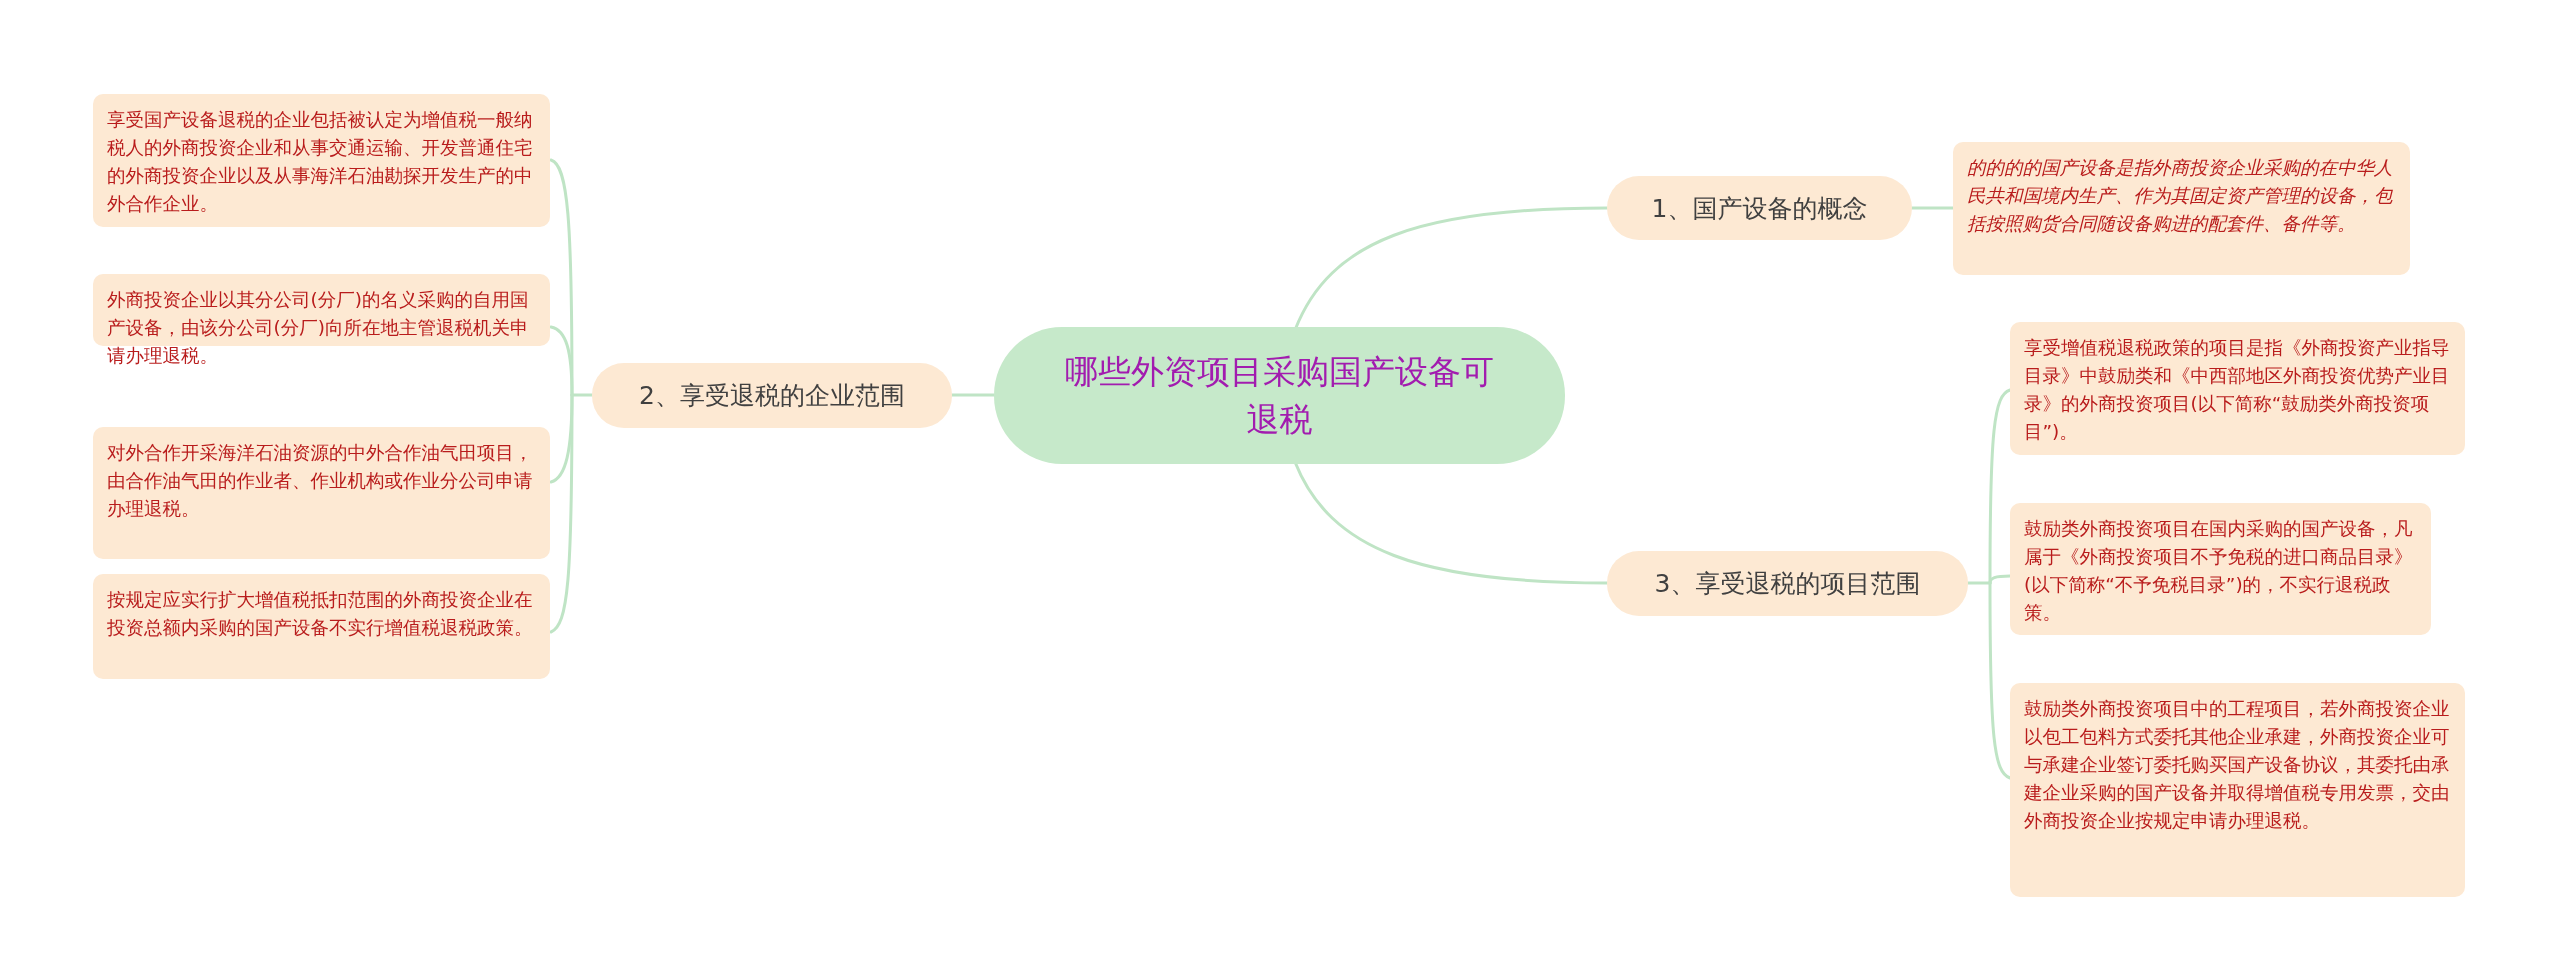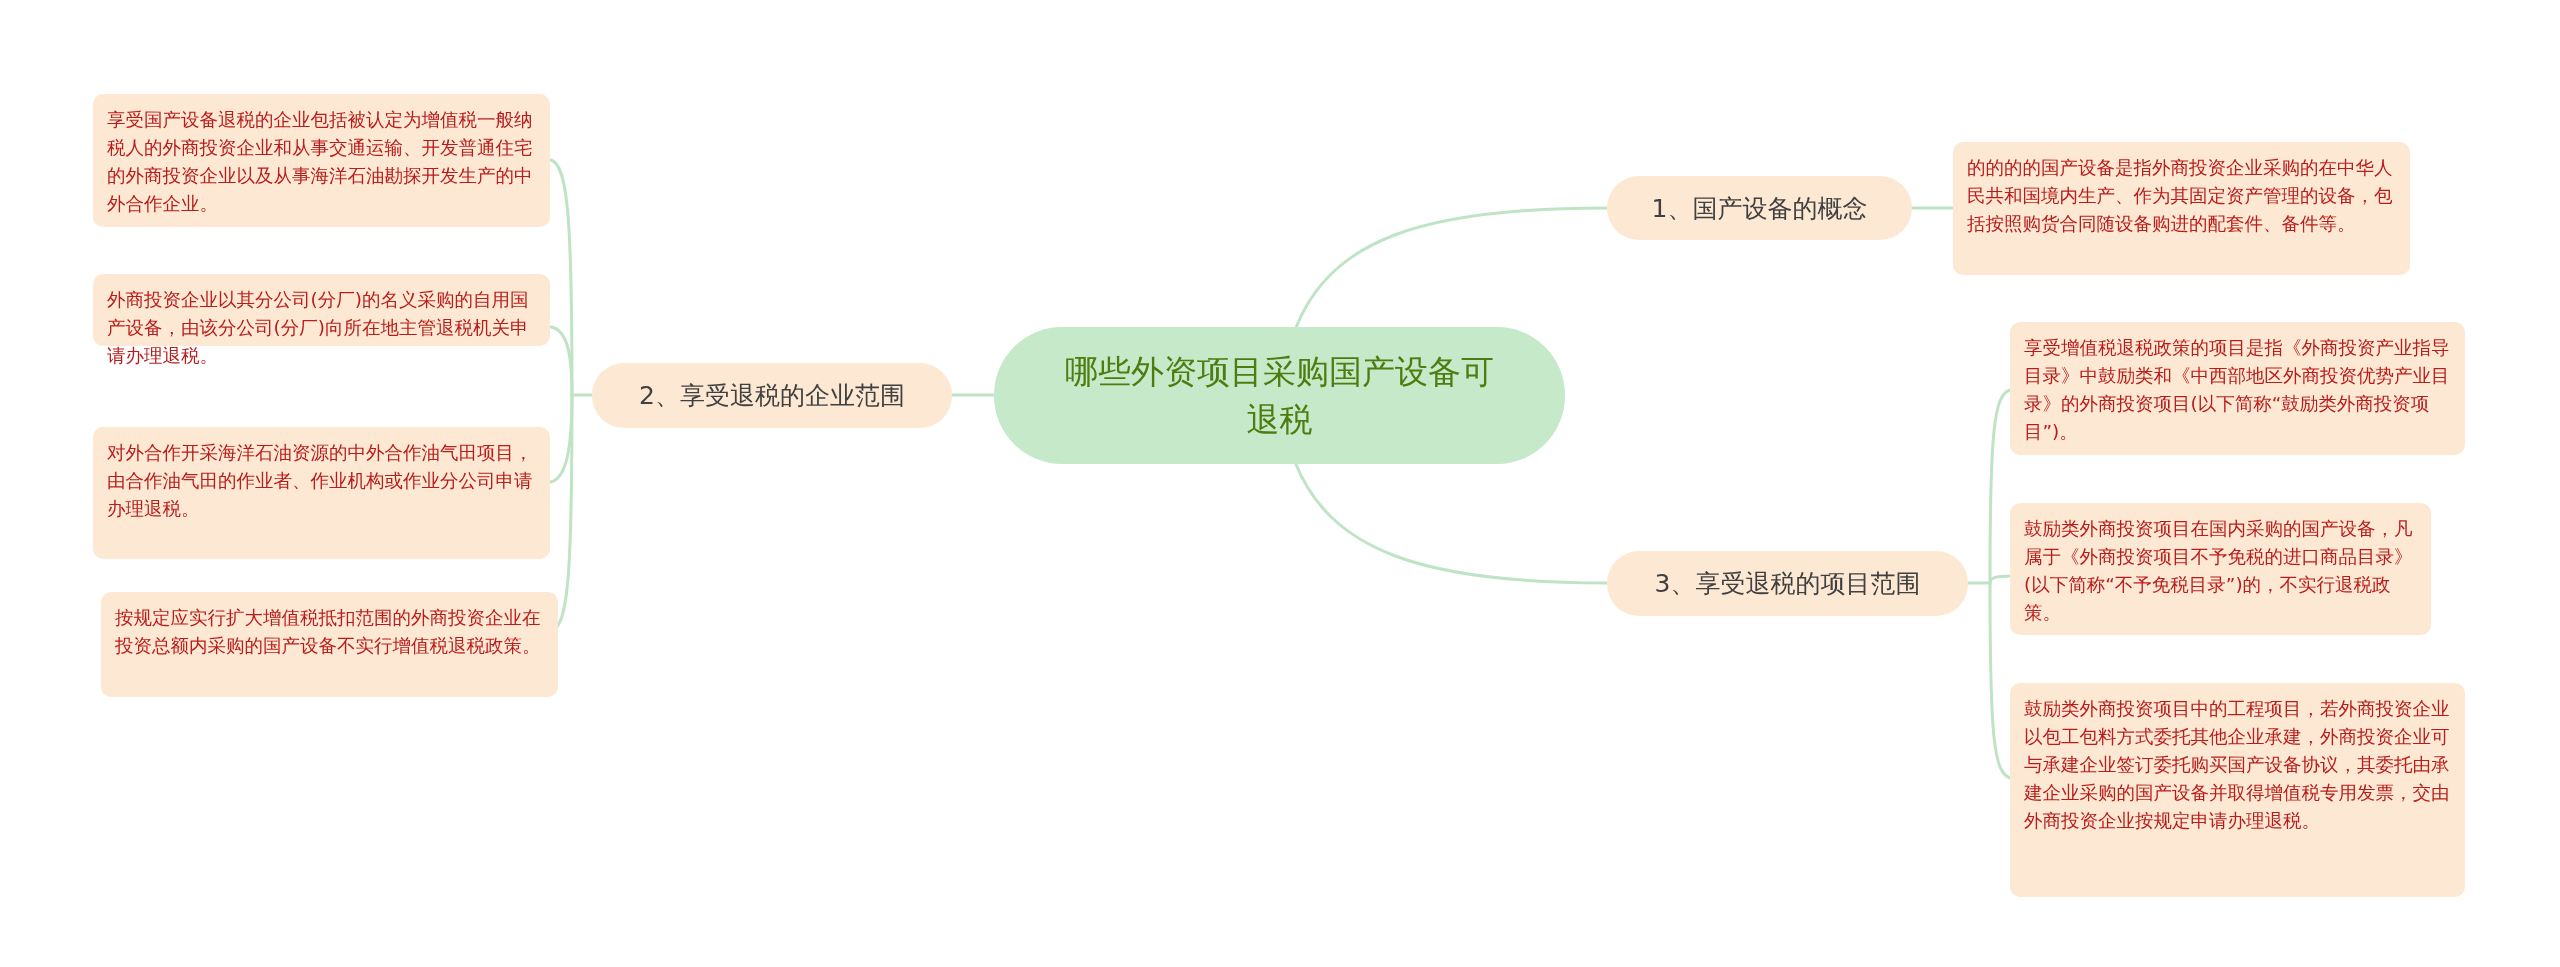--- a/index.html
+++ b/index.html
@@ -8,21 +8,21 @@
     background: #ffffff;
     font-family: "DejaVu Sans", "Liberation Sans", sans-serif;
     color: #2b2b2b;
   }
   svg.links { position: absolute; left: 0; top: 0; width: 2560px; height: 967px; }
   .node { position: absolute; box-sizing: border-box; }
   .root {
     left: 994px; top: 327px; width: 571px; height: 137px;
     background: #c6e9ca; border-radius: 68px;
     display: flex; align-items: center; justify-content: center; text-align: center;
-    font-size: 33px; line-height: 48px; padding: 0 70px; color: #4d7c0f;
+    font-size: 33px; line-height: 48px; padding: 0 70px; color: #a21caf;
   }
   .topic {
     background: #fde9d3; border-radius: 32px;
     display: flex; align-items: center; justify-content: center;
     font-size: 25px; color: #404040; white-space: nowrap;
   }
   .card {
     background: #fde9d3; border-radius: 10px;
     font-size: 18.5px; line-height: 28px; color: #b91c1c;
     padding: 12px 12px 12px 14px;
@@ -55,37 +55,37 @@
   </g>
 </svg>
 
 <div class="node root">
   <span>哪些外资项目采购国产设备可退税</span>
 </div>
 
 <div class="node topic" style="left:1607px; top:176px; width:305px; height:64px;">
   <span>1、国产设备的概念</span>
 </div>
-<div class="node card" style="left:1953px; top:142px; width:457px; height:133px;">
+<div class="node card" style="left:1953px; top:142px; width:457px; height:133px;font-style:italic;">
   <span>的的的的国产设备是指外商投资企业采购的在中华人民共和国境内生产、作为其固定资产管理的设备，包括按照购货合同随设备购进的配套件、备件等。</span>
 </div>
 
 <div class="node topic" style="left:592px; top:363px; width:360px; height:65px;">
   <span>2、享受退税的企业范围</span>
 </div>
 <div class="node card" style="left:93px; top:94px; width:457px; height:133px;">
   <span>享受国产设备退税的企业包括被认定为增值税一般纳税人的外商投资企业和从事交通运输、开发普通住宅的外商投资企业以及从事海洋石油勘探开发生产的中外合作企业。</span>
 </div>
 <div class="node card" style="left:93px; top:274px; width:457px; height:72px;">
   <span>外商投资企业以其分公司(分厂)的名义采购的自用国产设备，由该分公司(分厂)向所在地主管退税机关申请办理退税。</span>
 </div>
 <div class="node card" style="left:93px; top:427px; width:457px; height:132px;">
   <span>对外合作开采海洋石油资源的中外合作油气田项目，由合作油气田的作业者、作业机构或作业分公司申请办理退税。</span>
 </div>
-<div class="node card" style="left:93px; top:592px; width:457px; height:105px;margin-left:8px;">
+<div class="node card" style="left:93px; top:574px; width:457px; height:105px;">
   <span>按规定应实行扩大增值税抵扣范围的外商投资企业在投资总额内采购的国产设备不实行增值税退税政策。</span>
 </div>
 
 <div class="node topic" style="left:1607px; top:551px; width:361px; height:65px;">
   <span>3、享受退税的项目范围</span>
 </div>
 <div class="node card" style="left:2010px; top:322px; width:455px; height:133px;">
   <span>享受增值税退税政策的项目是指《外商投资产业指导目录》中鼓励类和《中西部地区外商投资优势产业目录》的外商投资项目(以下简称“鼓励类外商投资项目”)。</span>
 </div>
 <div class="node card" style="left:2010px; top:503px; width:421px; height:132px;">

